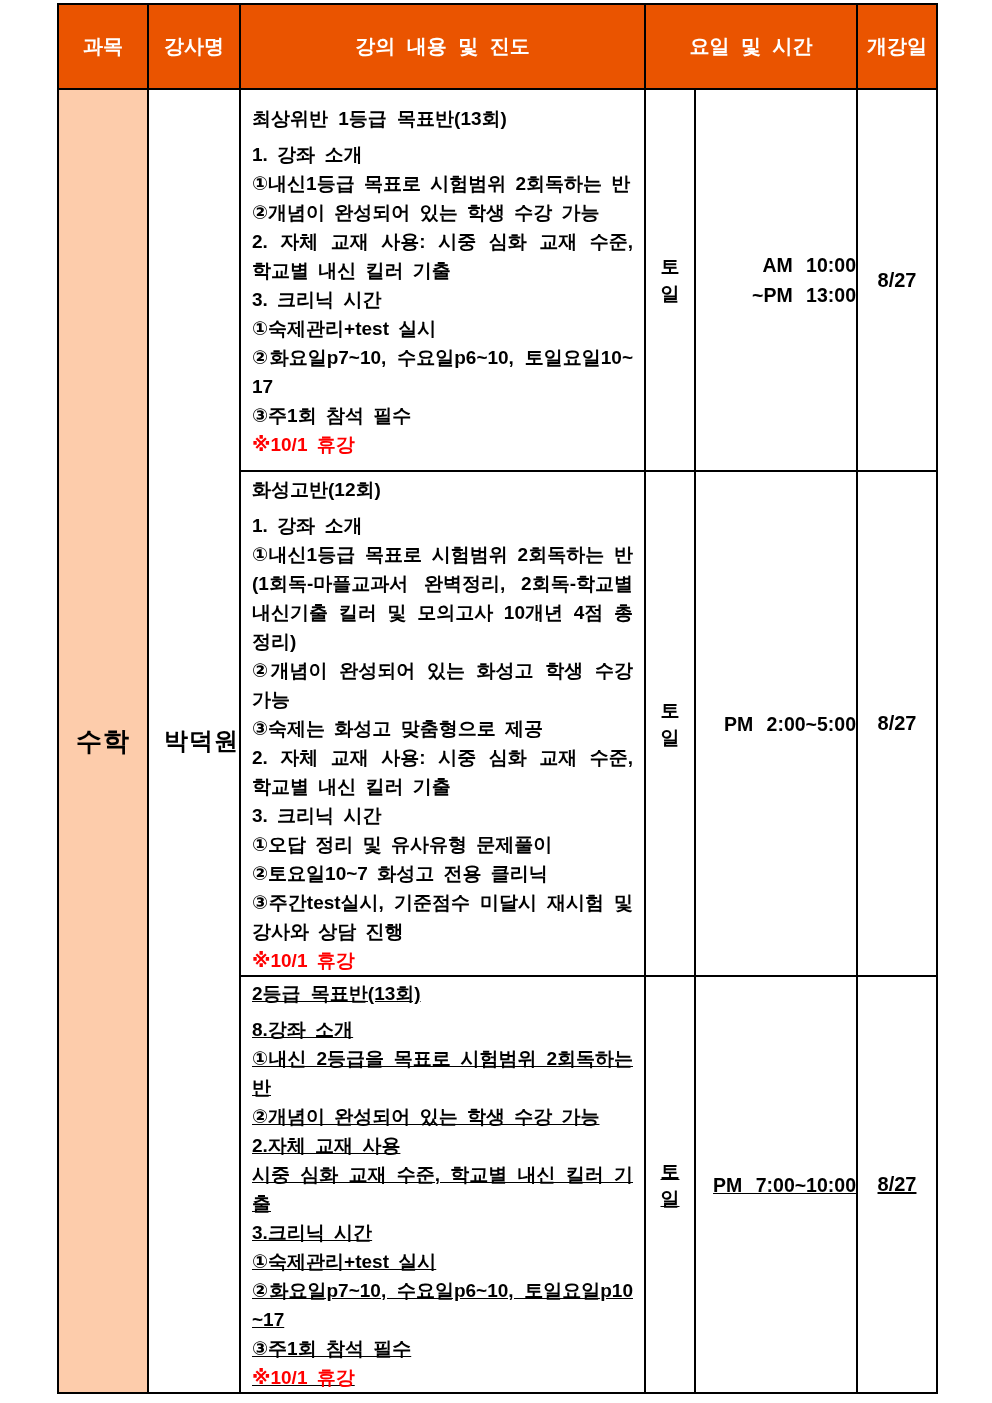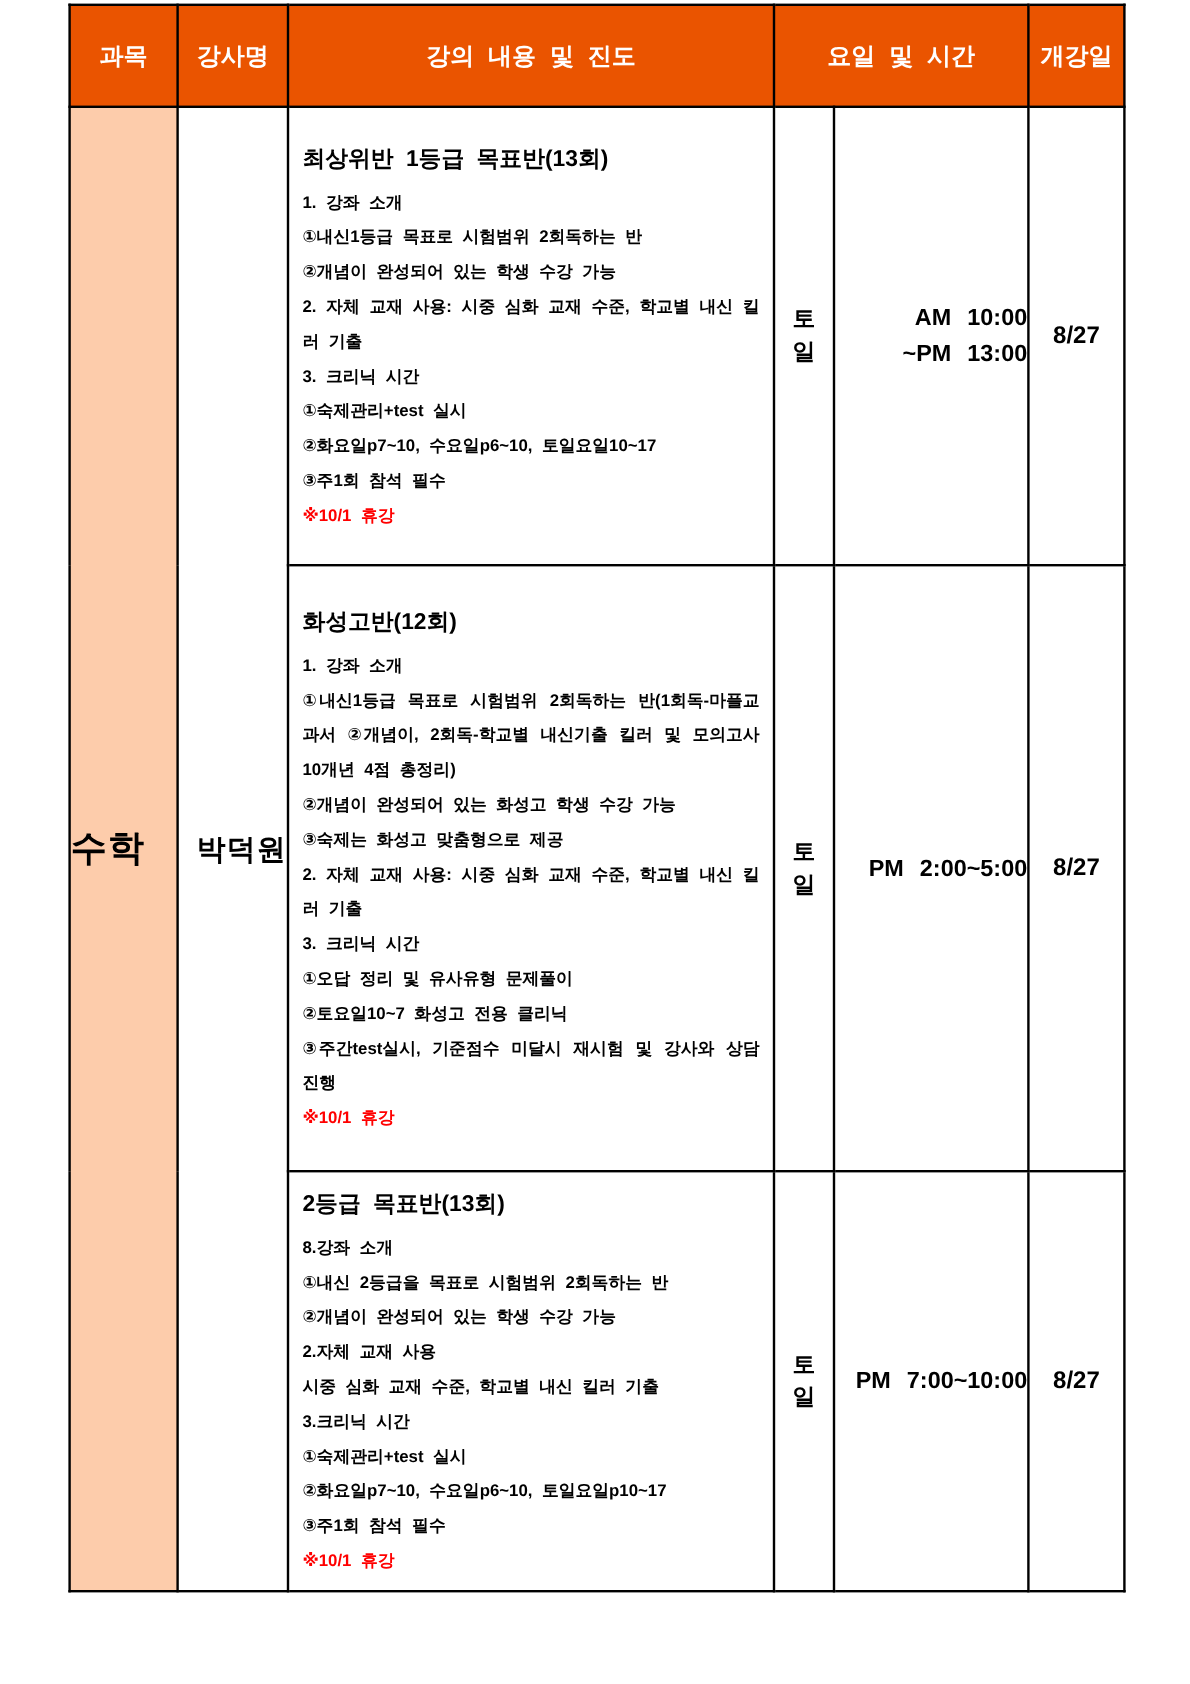--- a/index.html
+++ b/index.html
@@ -22,44 +22,44 @@
   th,td{border:2px solid var(--border);padding:0;}
   col.c-subject{width:90px;}
   col.c-instructor{width:92px;}
   col.c-content{width:405px;}
   col.c-days{width:50px;}
   col.c-time{width:162px;}
   col.c-start{width:80px;}
   thead tr{height:85px;}
   tbody tr:nth-child(1){height:382px;}
   tbody tr:nth-child(2){height:505px;}
-  tbody tr:nth-child(3){height:350px;}
+  tbody tr:nth-child(3){height:350px;text-decoration:underline;}
   th{
     background:var(--header-bg);
     color:#fff;
     font-size:20px;
     font-weight:bold;
     text-align:center;
     word-spacing:6px;
   }
   td{vertical-align:middle;}
   td.subject{
     background:var(--subject-bg);
-    font-size:30px;font-weight:bold;letter-spacing:1px;font-family:Liberation Serif, serif;
+    font-size:26px;font-weight:bold;text-align:center;letter-spacing:1px;font-family:Liberation Serif, serif;
   }
   td.instructor{
     font-size:24px;font-weight:bold;text-align:right;letter-spacing:1px;
   }
   td.content{padding:0 11px;}
   .ctitle{
     font-size:19px;font-weight:bold;line-height:34px;
     margin-bottom:4px;word-spacing:5px;
   }
   .par{
-    font-size:14px;font-weight:bold;line-height:29px;
+    font-size:19px;font-weight:bold;line-height:29px;
     text-align:justify;word-break:break-all;word-spacing:4px;
   }
   .par.red{color:var(--note-red);}
   td.days{text-align:center;font-size:19px;font-weight:bold;}
   td.days .li{line-height:27px;}
   td.time{text-align:center;font-size:19.5px;font-weight:bold;word-spacing:8px;}
   td.time .li{line-height:30px;text-align:right;}
   td.start{text-align:center;font-size:20px;font-weight:bold;margin-top:36px;}
 </style>
 </head>
@@ -110,21 +110,21 @@
             <div class="li">AM 10:00</div>
             <div class="li">~PM 13:00</div>
           </td>
         <td class="start">8/27</td>
       </tr>
       <tr>
         <td class="content">
           <div class="ctitle">화성고반(12회)</div>
           <div>
               <div class="par">1. 강좌 소개</div>
-              <div class="par">①내신1등급 목표로 시험범위 2회독하는 반(1회독-마플교과서 ②개념이, 2회독-학교별 내신기출 킬러 및 모의고사 10개년 4점 총정리)</div>
+              <div class="par">①내신1등급 목표로 시험범위 2회독하는 반(1회독-마플교과서 완벽정리, 2회독-학교별 내신기출 킬러 및 모의고사 10개년 4점 총정리)</div>
               <div class="par">②개념이 완성되어 있는 화성고 학생 수강 가능</div>
               <div class="par">③숙제는 화성고 맞춤형으로 제공</div>
               <div class="par">2. 자체 교재 사용: 시중 심화 교재 수준, 학교별 내신 킬러 기출</div>
               <div class="par">3. 크리닉 시간</div>
               <div class="par">①오답 정리 및 유사유형 문제풀이</div>
               <div class="par">②토요일10~7 화성고 전용 클리닉</div>
               <div class="par">③주간test실시, 기준점수 미달시 재시험 및 강사와 상담 진행</div>
               <div class="par red">※10/1 휴강</div>
             </div>
         </td>

